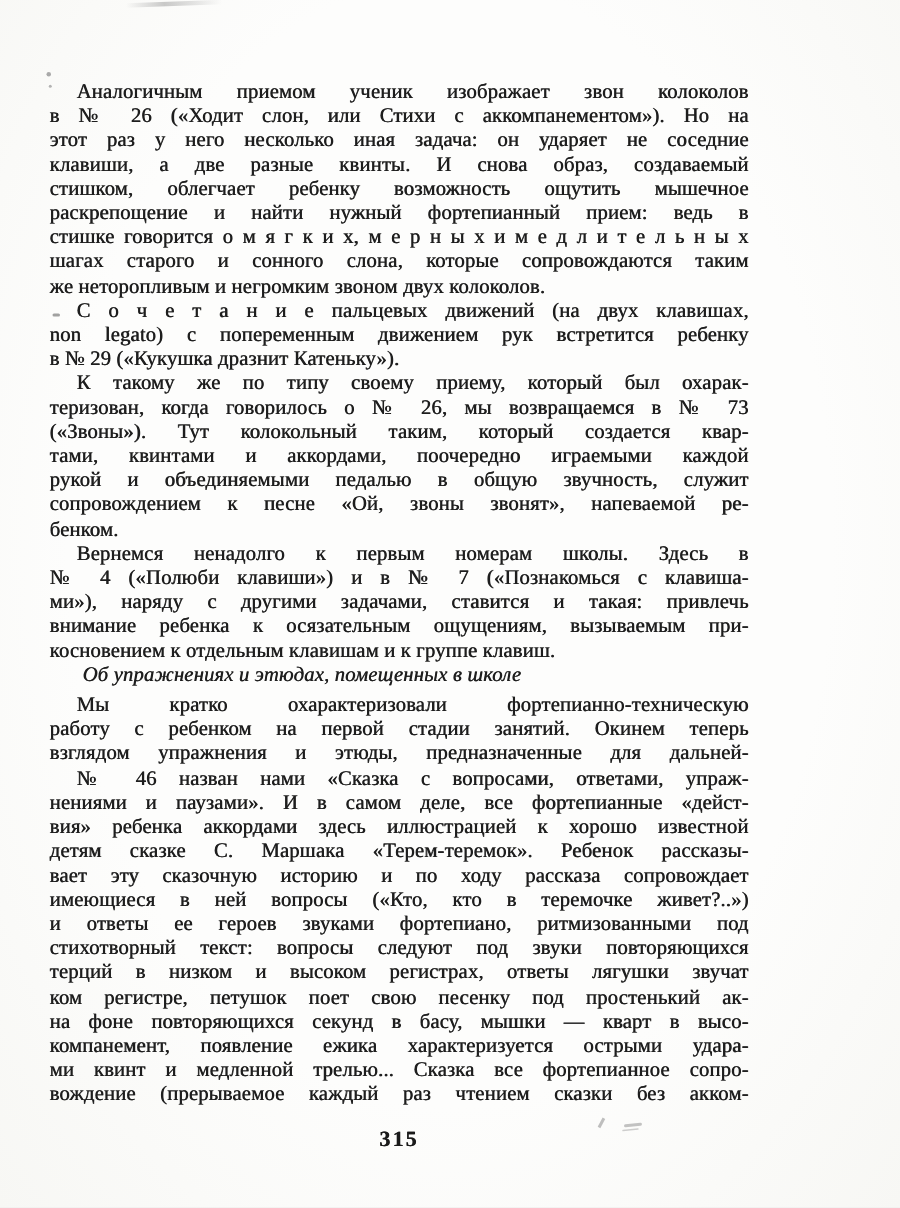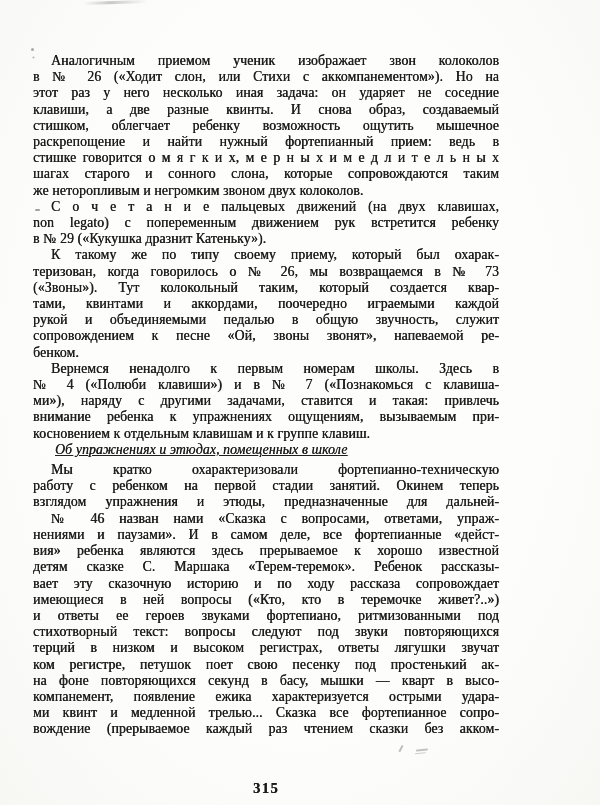--- a/index.html
+++ b/index.html
@@ -39,27 +39,26 @@
     text-align: center;
     text-align-last: left;
   }
   .heading-block { margin: 0 0 4px 0; }
   .heading-block .line {
     font-style: italic;
     text-align: left;
     text-align-last: left;
     text-indent: 22px;
     text-shadow: 0.3px 0 0 currentColor;
-    text-decoration: underline;
   }
   .page-number {
     position: absolute;
     left: 33px;
     width: 466px;
-    top: 780px;
+    top: 752px;
     text-align: center;
     font-size: 14.5px;
     font-weight: bold;
     letter-spacing: 1.5px;
     color: #1a1a1a;
     text-shadow: 0.3px 0 0 currentColor;
   }
   
   .mark-a {
     position: absolute;
@@ -154,35 +153,35 @@
         <div class="line">(«Звоны»). Тут колокольный таким, который создается квар-</div>
         <div class="line">тами, квинтами и аккордами, поочередно играемыми каждой</div>
         <div class="line">рукой и объединяемыми педалью в общую звучность, служит</div>
         <div class="line">сопровождением к песне «Ой, звоны звонят», напеваемой ре-</div>
         <div class="line endline">бенком.</div>
       </div>
       <div class="paragraph">
         <div class="line first">Вернемся ненадолго к первым номерам школы. Здесь в</div>
         <div class="line">№ 4 («Полюби клавиши») и в № 7 («Познакомься с клавиша-</div>
         <div class="line">ми»), наряду с другими задачами, ставится и такая: привлечь</div>
-        <div class="line">внимание ребенка к упражнениях ощущениям, вызываемым при-</div>
+        <div class="line">внимание ребенка к осязательным ощущениям, вызываемым при-</div>
         <div class="line endline">косновением к отдельным клавишам и к группе клавиш.</div>
       </div>
       <div class="heading-block">
         <div class="line">Об упражнениях и этюдах, помещенных в школе</div>
       </div>
       <div class="paragraph">
         <div class="line first">Мы кратко охарактеризовали фортепианно-техническую</div>
         <div class="line">работу с ребенком на первой стадии занятий. Окинем теперь</div>
         <div class="line">взглядом упражнения и этюды, предназначенные для дальней-</div>
       </div>
       <div class="paragraph">
         <div class="line first">№ 46 назван нами «Сказка с вопросами, ответами, упраж-</div>
         <div class="line">нениями и паузами». И в самом деле, все фортепианные «дейст-</div>
-        <div class="line">вия» ребенка являются здесь прерываемое к хорошо известной</div>
+        <div class="line">вия» ребенка аккордами здесь иллюстрацией к хорошо известной</div>
         <div class="line">детям сказке С. Маршака «Терем-теремок». Ребенок рассказы-</div>
         <div class="line">вает эту сказочную историю и по ходу рассказа сопровождает</div>
         <div class="line">имеющиеся в ней вопросы («Кто, кто в теремочке живет?..»)</div>
         <div class="line">и ответы ее героев звуками фортепиано, ритмизованными под</div>
         <div class="line">стихотворный текст: вопросы следуют под звуки повторяющихся</div>
         <div class="line">терций в низком и высоком регистрах, ответы лягушки звучат</div>
         <div class="line">ком регистре, петушок поет свою песенку под простенький ак-</div>
         <div class="line">на фоне повторяющихся секунд в басу, мышки — кварт в высо-</div>
         <div class="line">компанемент, появление ежика характеризуется острыми удара-</div>
         <div class="line">ми квинт и медленной трелью... Сказка все фортепианное сопро-</div>

